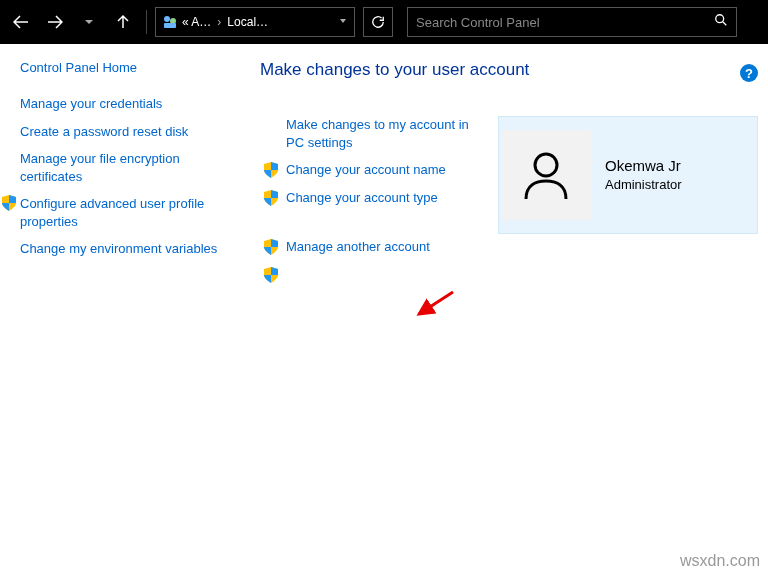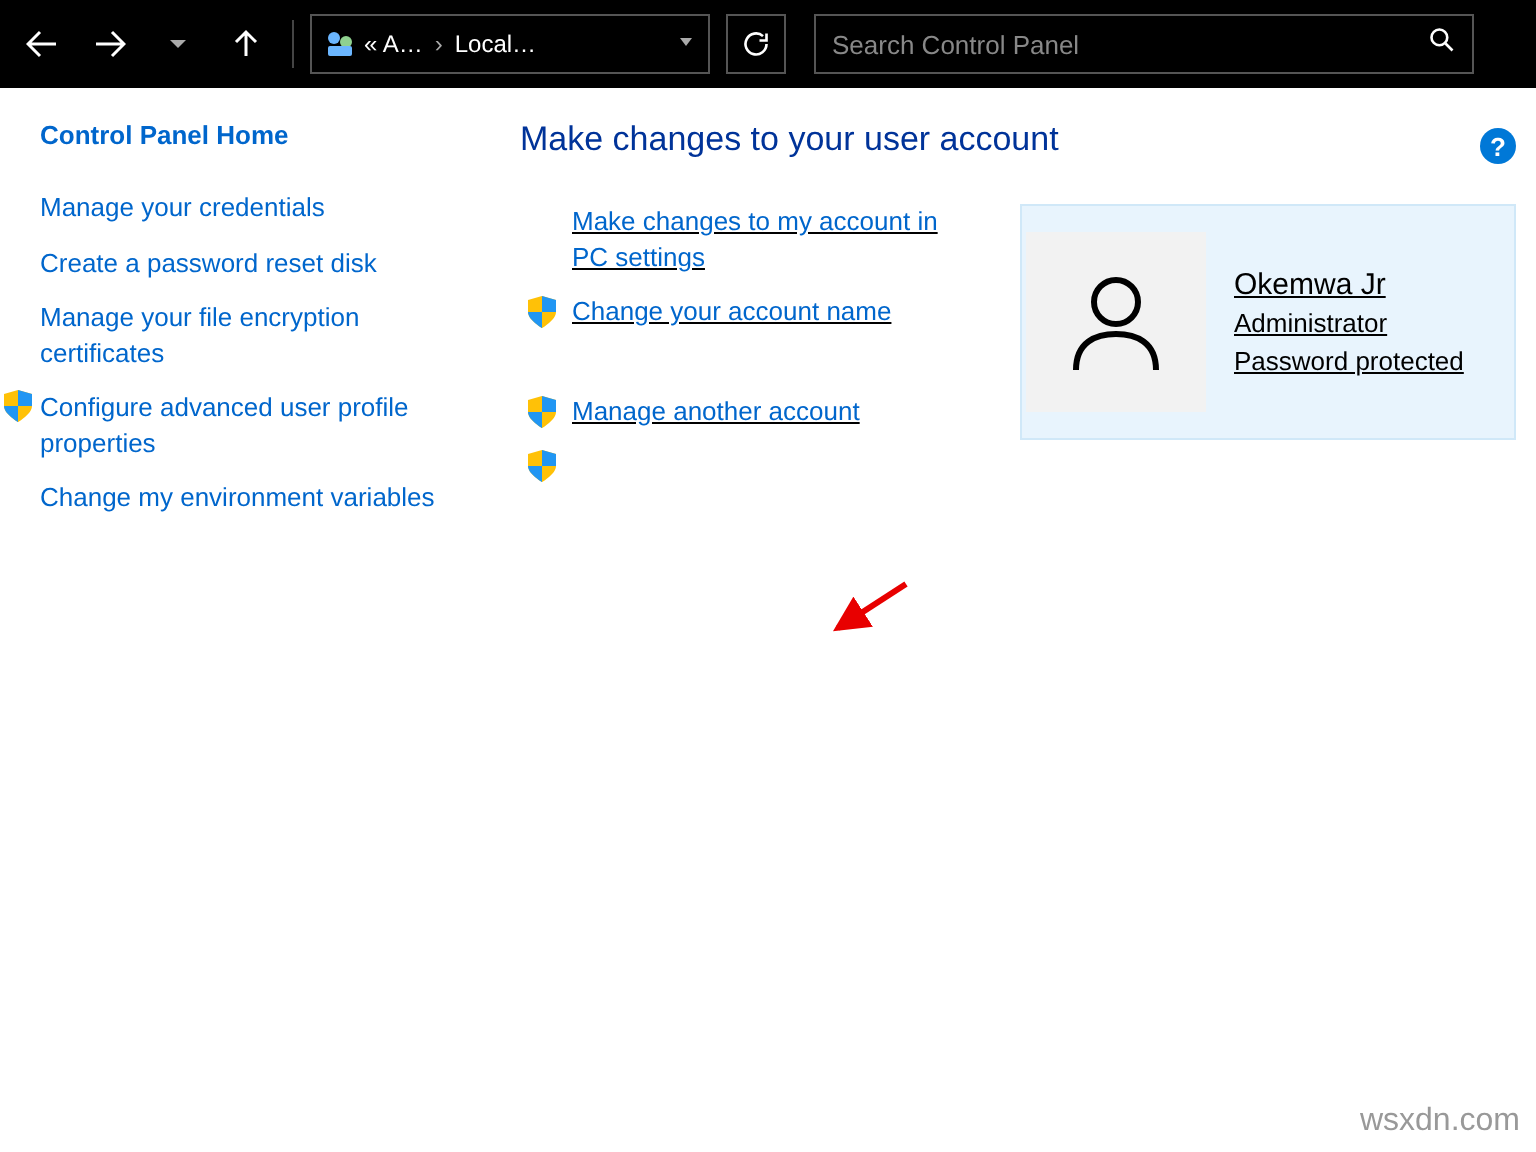--- a/index.html
+++ b/index.html
@@ -19,28 +19,28 @@
     .searchbox { flex: 1; height: 30px; border: 1px solid #555; background: #000; display: flex; align-items: center; padding: 0 8px; margin-left: 10px; max-width: 330px; }
     .searchbox input { flex: 1; background: transparent; border: none; outline: none; color: #ccc; font-size: 13px; }
     .searchbox input::placeholder { color: #888; }
     .search-icon { color: #fff; }
     
     .content { display: flex; padding: 16px 10px 10px 20px; position: relative; }
     
     .help-icon { position: absolute; right: 10px; top: 20px; width: 18px; height: 18px; background: #0078d7; border-radius: 50%; color: #fff; font-size: 13px; font-weight: bold; display: flex; align-items: center; justify-content: center; cursor: pointer; }
     
     .sidebar { width: 210px; font-size: 13px; }
-    .cp-home { color: #0066cc; font-weight: 700; margin-bottom: 20px; cursor: pointer; }
+    .cp-home { color: #0066cc; font-weight: 400; margin-bottom: 20px; cursor: pointer; }
     .side-link { color: #0066cc; margin-bottom: 10px; cursor: pointer; line-height: 1.35; display: flex; }
     .side-link.with-shield { margin-left: -18px; }
     
     .main { flex: 1; padding-left: 30px; }
-    .page-title { color: #003399; font-size: 17px; font-weight: 400; margin-bottom: 22px; }
-    
-    .main-row { display: flex; gap: 20px; text-decoration: underline; }
+    .page-title { color: #003399; font-size: 17px; font-weight: 400; margin-bottom: 36px; }
+    
+    .main-row { display: flex; gap: 8px; }
     .actions { flex: 0 0 230px; font-size: 13px; }
     .action-link { color: #0066cc; margin-bottom: 10px; cursor: pointer; display: flex; align-items: flex-start; line-height: 1.35; padding-left: 26px; position: relative; }
     .action-link .shield { position: absolute; left: 4px; top: 1px; }
     .action-link.noshield { padding-left: 26px; }
     .spacer { height: 22px; }
     
     .shield { width: 14px; height: 16px; display: inline-block; flex-shrink: 0; }
     
     .userbox { flex: 1; background: #e8f4fd; border: 1px solid #d0e8f8; height: 118px; display: flex; align-items: center; padding: 2px; cursor: pointer; }
     .avatar { width: 90px; height: 90px; background: #f2f2f2; display: flex; align-items: center; justify-content: center; margin-right: 14px; }
@@ -143,20 +143,28 @@
       <div class="actions">
         <div class="action-link noshield">Make changes to my account in PC settings</div>
         <div class="action-link">
           <span class="shield"><svg viewBox="0 0 14 16">
                 <path d="M7 0 L14 2 V8 C14 12 7 16 7 16 S0 12 0 8 V2 Z" fill="#ffc107"></path>
                 <path d="M7 0 L14 2 V8 H7 Z" fill="#2196f3"></path>
                 <path d="M0 8 H7 V16 C7 16 0 12 0 8 Z" fill="#2196f3"></path>
               </svg></span>
           <span>Change your account name</span>
         </div>
+        <div class="action-link">
+          <span class="shield"><svg viewBox="0 0 14 16">
+                <path d="M7 0 L14 2 V8 C14 12 7 16 7 16 S0 12 0 8 V2 Z" fill="#ffc107"></path>
+                <path d="M7 0 L14 2 V8 H7 Z" fill="#2196f3"></path>
+                <path d="M0 8 H7 V16 C7 16 0 12 0 8 Z" fill="#2196f3"></path>
+              </svg></span>
+          <span>Change your account type</span>
+        </div>
         <div class="spacer"></div>
         <div class="action-link">
           <span class="shield"><svg viewBox="0 0 14 16">
                 <path d="M7 0 L14 2 V8 C14 12 7 16 7 16 S0 12 0 8 V2 Z" fill="#ffc107"></path>
                 <path d="M7 0 L14 2 V8 H7 Z" fill="#2196f3"></path>
                 <path d="M0 8 H7 V16 C7 16 0 12 0 8 Z" fill="#2196f3"></path>
               </svg></span>
           <span>Manage another account</span>
         </div>
         <div class="action-link">
@@ -171,21 +179,20 @@
       <div class="userbox">
         <div class="avatar">
           <svg width="56" height="56" viewBox="0 0 56 56" fill="none" stroke="#000" stroke-width="3">
             <circle cx="28" cy="18" r="11"></circle>
             <path d="M8 52 C8 38 18 34 28 34 S48 38 48 52"></path>
           </svg>
         </div>
         <div class="userinfo">
           <div class="username">Okemwa Jr</div>
           <div>Administrator</div>
-          <div>Password protected</div>
         </div>
       </div>
     </div>
   </div>
 
   <svg class="arrow-annot" width="42" height="30">
     <defs>
         <marker id="ah" markerWidth="6" markerHeight="6" refX="5" refY="3" orient="auto">
           <path d="M0 0 L6 3 L0 6 Z" fill="#e80000"></path>
         </marker>

